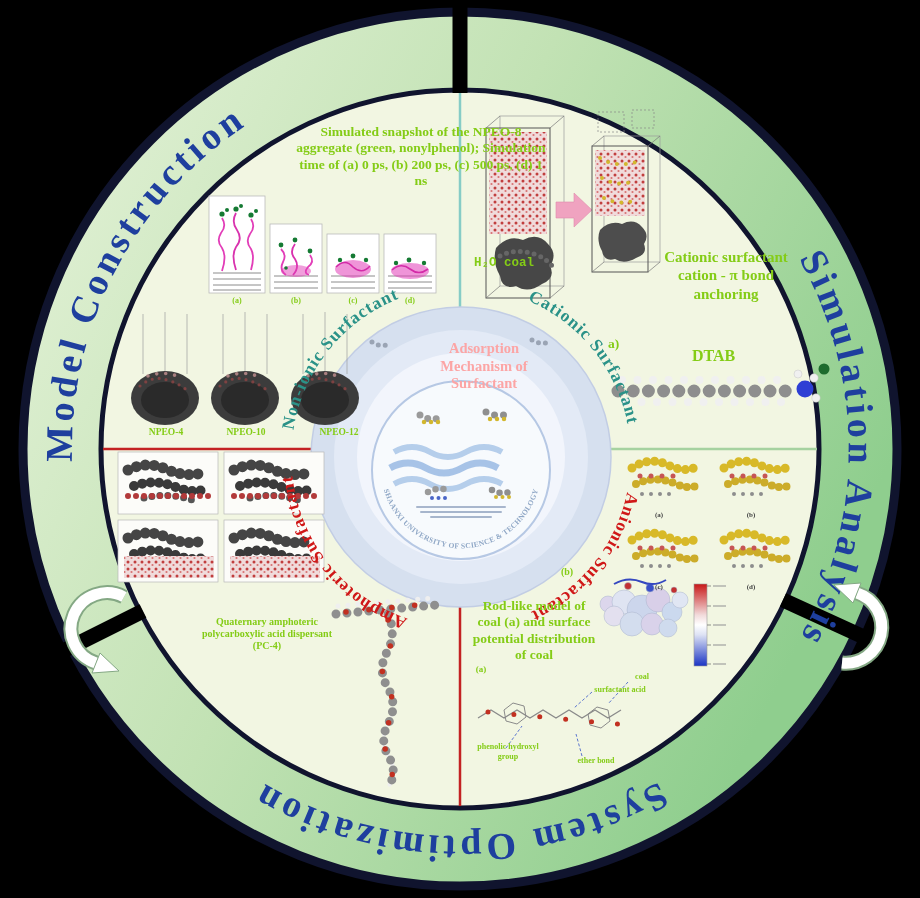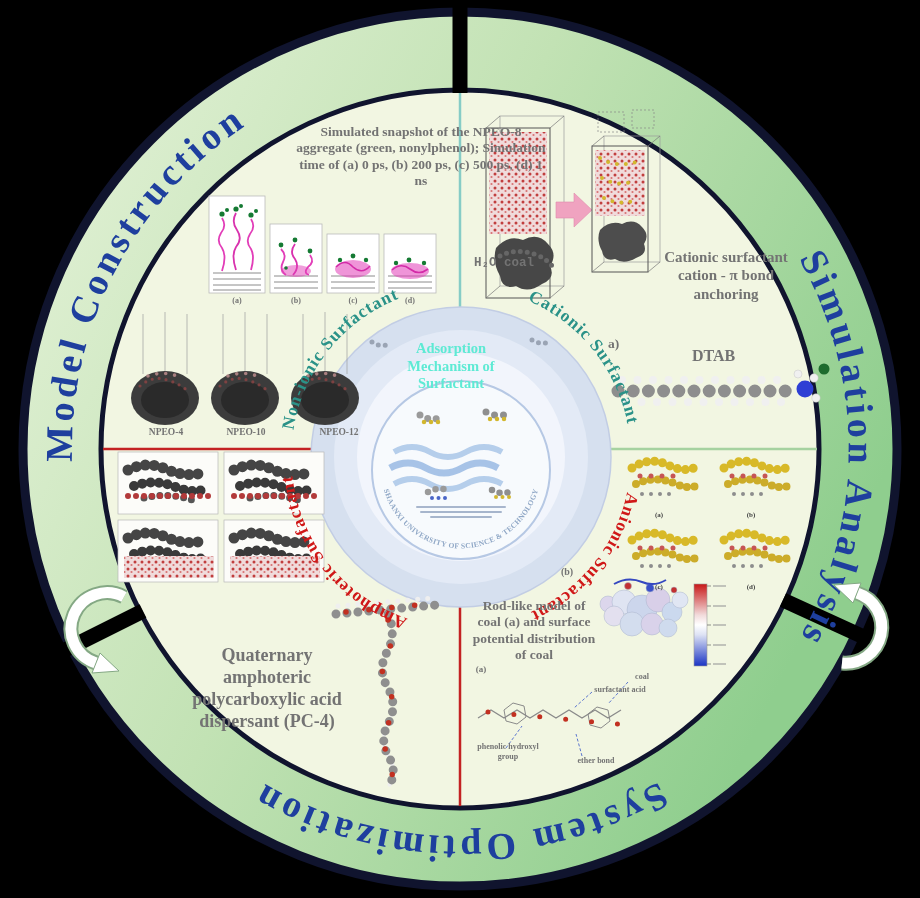--- a/index.html
+++ b/index.html
@@ -1,20 +1,20 @@
 <!DOCTYPE html>
 <html><head>
 <meta charset="utf-8">
 <style>
   html,body{margin:0;padding:0;background:#000;}
   .stage{position:relative;width:920px;height:898px;background:#000;overflow:hidden;
          font-family:"Liberation Serif","DejaVu Serif",serif;}
   .stage svg.base{position:absolute;left:0;top:0;}
   .ovl{position:absolute;font-family:"Liberation Serif","DejaVu Serif",serif;
-       font-weight:700;text-align:center;color:#737373;line-height:1.22;}
+       font-weight:700;text-align:center;color:#84cc16;line-height:1.22;}
   .title-arc{font-family:"Liberation Serif","DejaVu Serif",serif;font-weight:700;
              font-size:38px;letter-spacing:4px;}
   .qlabel{font-family:"Liberation Serif","DejaVu Serif",serif;font-weight:700;
           font-size:17.5px;letter-spacing:1px;}
   .sealtext{font-family:"Liberation Serif","DejaVu Serif",serif;font-weight:700;
             font-size:7.5px;letter-spacing:.3px;fill:#8fa7c6;}
   .tiny{font-weight:700;}
 </style>
 </head>
 <body>
@@ -322,30 +322,30 @@
 
   <div class="ovl" style="left:135px;top:427px;width:62px;font-size:9.5px;">NPEO-4</div>
   <div class="ovl" style="left:215px;top:427px;width:62px;font-size:9.5px;">NPEO-10</div>
   <div class="ovl" style="left:308px;top:427px;width:62px;font-size:9.5px;">NPEO-12</div>
 
   <div class="ovl" style="left:474px;top:256px;width:72px;font-size:12.5px;text-align:left;font-family:Liberation Mono, monospace;">H₂O coal</div>
   <div class="ovl" style="left:650px;top:248px;width:152px;font-size:15px;">Cationic surfactant cation - π bond anchoring</div>
   <div class="ovl" style="left:608px;top:336px;width:24px;font-size:13.5px;text-align:left;">a)</div>
   <div class="ovl" style="left:692px;top:346px;width:60px;font-size:16px;text-align:left;">DTAB</div>
 
-  <div class="ovl" style="left:192px;top:616px;width:150px;font-size:18px;margin-top:29px;">Quaternary amphoteric polycarboxylic acid dispersant (PC-4)</div>
+  <div class="ovl" style="left:192px;top:616px;width:150px;font-size:10px;">Quaternary amphoteric polycarboxylic acid dispersant (PC-4)</div>
 
   <div class="ovl" style="left:472px;top:598px;width:124px;font-size:13.5px;">Rod-like model of coal (a) and surface potential distribution of coal</div>
   <div class="ovl" style="left:470px;top:664px;width:22px;font-size:9px;">(a)</div>
   <div class="ovl" style="left:556px;top:566px;width:22px;font-size:10px;">(b)</div>
 
   <div class="ovl" style="left:644px;top:511px;width:30px;font-size:7px;color:#444;">(a)</div>
   <div class="ovl" style="left:736px;top:511px;width:30px;font-size:7px;color:#444;">(b)</div>
   <div class="ovl" style="left:644px;top:583px;width:30px;font-size:7px;color:#444;">(c)</div>
   <div class="ovl" style="left:736px;top:583px;width:30px;font-size:7px;color:#444;">(d)</div>
 
   <div class="ovl tiny" style="left:622px;top:672px;width:40px;font-size:8px;">coal</div>
   <div class="ovl tiny" style="left:580px;top:685px;width:80px;font-size:8px;">surfactant acid</div>
   <div class="ovl tiny" style="left:468px;top:742px;width:80px;font-size:8px;">phenolic hydroxyl group</div>
   <div class="ovl tiny" style="left:566px;top:756px;width:60px;font-size:8px;">ether bond</div>
 
-  <div class="ovl" style="left:381px;top:340px;width:140px;font-size:14.5px;color:#5eead4;">Adsorption Mechanism of Surfactant</div>
+  <div class="ovl" style="left:414px;top:340px;width:140px;font-size:14.5px;color:#fca5a5;">Adsorption Mechanism of Surfactant</div>
 </div>
 
 </body></html>

